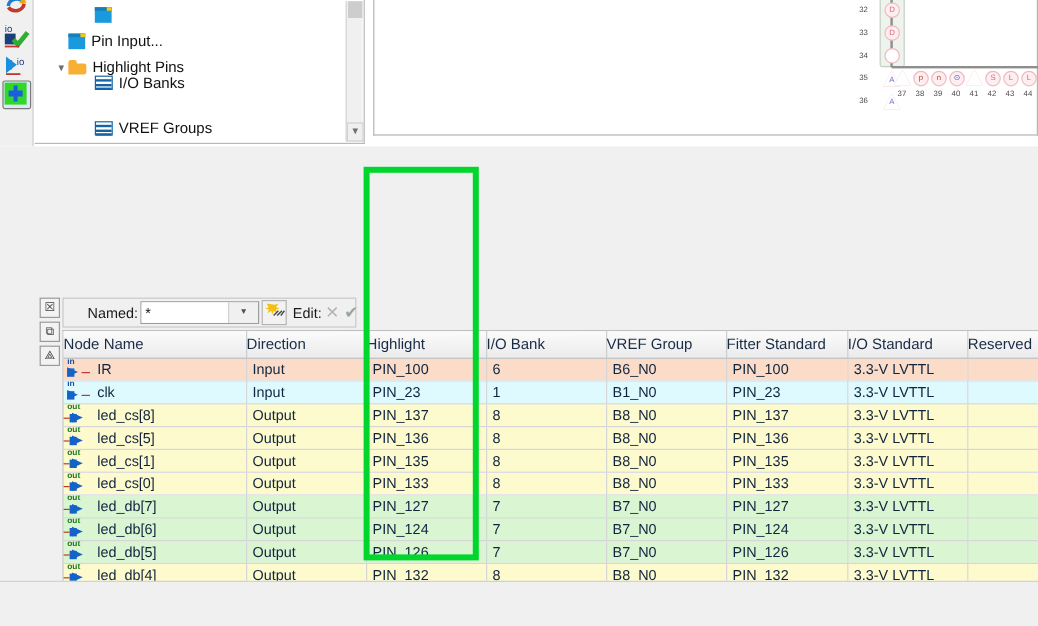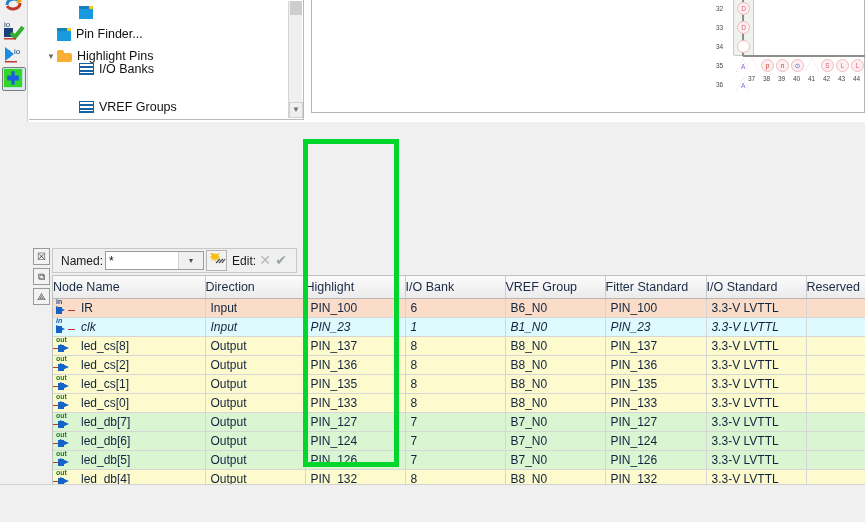--- a/index.html
+++ b/index.html
@@ -48,21 +48,21 @@
   #pkg-body{ position:absolute; left:421px; top:-6px; width:21px; height:62px; background:#eef3ee; border:1px solid #c6cfc6; border-radius:2px;}
   #pkg-edge-h{ position:absolute; left:431px; top:55px; width:123px; height:2px; background:#8e8e8e;}
   #pkg-edge-v{ position:absolute; left:430px; top:-6px; width:2px; height:62px; background:#8e8e8e;}
 
   
   #pin-panel{ position:absolute; left:0; top:122px; width:865px; height:400px; background:#f0f0f0;}
   #side-btns{ position:absolute; left:33px; top:126px; width:18px; height:60px;}
   .side-btn{ width:17px;height:17px;border:1px solid #9a9a9a;background:#f3f3f3;margin-bottom:3px;text-align:center;line-height:15px;font-size:10px;color:#404040;}
 
   
-  #filter-bar{ position:absolute; left:52px; top:126px; width:245px; height:25px; background:#f0f0f0; border:1px solid #c8c8c8; display:flex; align-items:center; padding:0 8px;}
+  #filter-bar{ position:absolute; left:52px; top:126px; width:245px; height:25px; background:#f0f0f0; border:1px solid #c8c8c8; display:flex; align-items:center; padding:0 20px;}
   #filter-bar .lbl{ font-size:12px; color:#1a1a1a; }
   #named-combo{ display:flex; align-items:center; width:101px; height:19px; background:#fff; border:1px solid #9c9c9c; margin-left:2px;}
   #named-combo input{ border:none; outline:none; width:72px; height:17px; font-size:12px; padding-left:3px; font-family:"Liberation Sans",sans-serif; color:#111;}
   #named-combo .drop{ width:25px; height:17px; background:#f0f0f0; border-left:1px solid #d2d2d2; text-align:center; font-size:7px; color:#4e4e4e; line-height:17px;}
   .tb-btn{ width:23px;height:21px;border:1px solid #b4b4b4;background:#f2f2f2;margin-left:2px;text-align:center;line-height:19px;}
   .tb-btn.flat{ border:1px solid transparent; background:transparent;}
 
   
   #table-wrap{ position:absolute; left:52px; top:153px; width:813px; height:330px; background:#fff; border-left:1px solid #c0c0c0; border-top:1px solid #c0c0c0;}
   table{ border-collapse:collapse; width:813px; table-layout:fixed; }
@@ -85,21 +85,21 @@
       border-top:4px solid transparent;border-bottom:4px solid transparent;border-left:9px solid #1464c8;}
   .dirico .body{ position:absolute; left:1px; top:6.5px; width:6px;height:7px;background:#1464c8;}
   .dirico .lead{ position:absolute; top:9.5px; width:7px; height:1.5px; background:#c0392b;}
   .dirico.in .lead{ left:13px; }
   .dirico.out .lead{ left:-4px; }
   .dirico.out .arrow{ left:5px; }
   .dirico.out .body{ left:3px; }
 
   
   tr.r-peach td{ background:#fadcc8; }
-  tr.r-cyan  td{ background:#dffaff;font-style:italic; }
+  tr.r-cyan  td{ background:#dffaff; }
   tr.r-yellow td{ background:#fdfacd; }
   tr.r-green td{ background:#d9f5d2; }
 
   
   #hl-rect{ position:absolute; left:303px; top:139px; width:96px; height:328px;
       border:5px solid #00d62b; pointer-events:none; }
 
   #bottom-strip{ position:absolute; left:0; top:484px; width:865px; height:38px; background:#f0f0f0; border-top:1px solid #d2d2d2;}
 </style>
 </head>
@@ -143,21 +143,21 @@
     <div id="tree-rows">
         <div class="tree-row" style="top: 1px;">
           <div class="tw-spacer" style="width: 38px;"></div>
           <div class="tw-arrow"></div>
           <div class="ico-page"></div>
         </div>
         <div class="tree-row" style="top: 23px;">
           <div class="tw-spacer" style="width: 16px;"></div>
           <div class="tw-arrow"></div>
           <div class="ico-page"></div>
-          <span class="tw-label">Pin Finder...</span>
+          <span class="tw-label">Pin Input...</span>
         </div>
         <div class="tree-row" style="top: 45px;">
           <div class="tw-spacer" style="width: 16px;"></div>
           <div class="tw-arrow">▼</div>
           <div class="ico-folder"></div>
           <span class="tw-label">Highlight Pins</span>
         </div>
         <div class="tree-row" style="top: 58px;">
           <div class="tw-spacer" style="width: 38px;"></div>
           <div class="tw-arrow"></div>
@@ -328,21 +328,21 @@
           </tr>
           <tr class="r-yellow">
             <td class="c-node">
               <div class="node-cell">
                 <span class="dirico out">
                   <span class="tag out">out</span>
                   <span class="body"></span>
                   <span class="arrow"></span>
                   <span class="lead"></span>
                 </span>
-                <span>led_cs[2]</span>
+                <span>led_cs[5]</span>
               </div>
             </td>
             <td>Output</td>
             <td>PIN_136</td>
             <td>8</td>
             <td>B8_N0</td>
             <td>PIN_136</td>
             <td>3.3-V LVTTL</td>
             <td></td>
           </tr>

